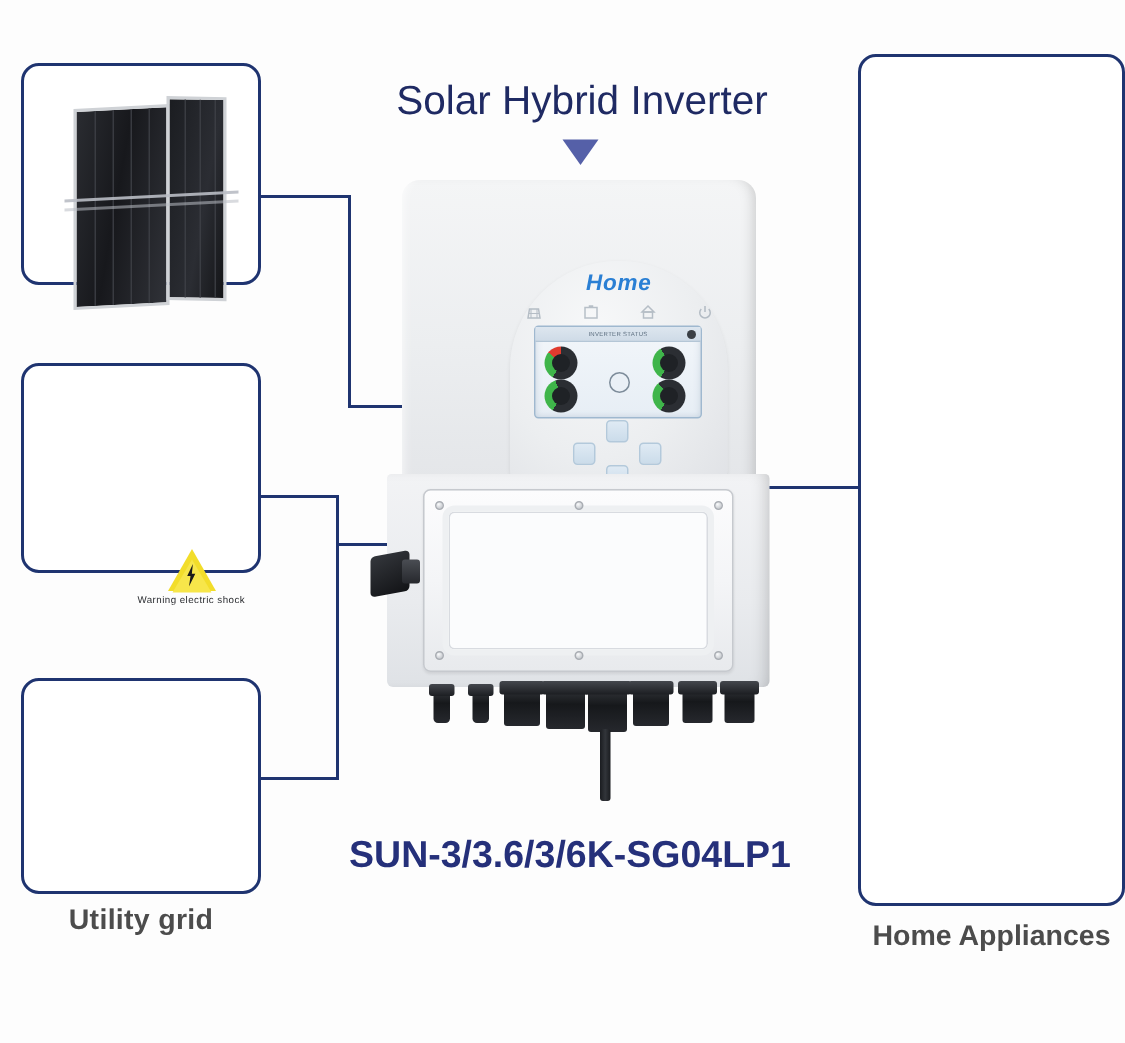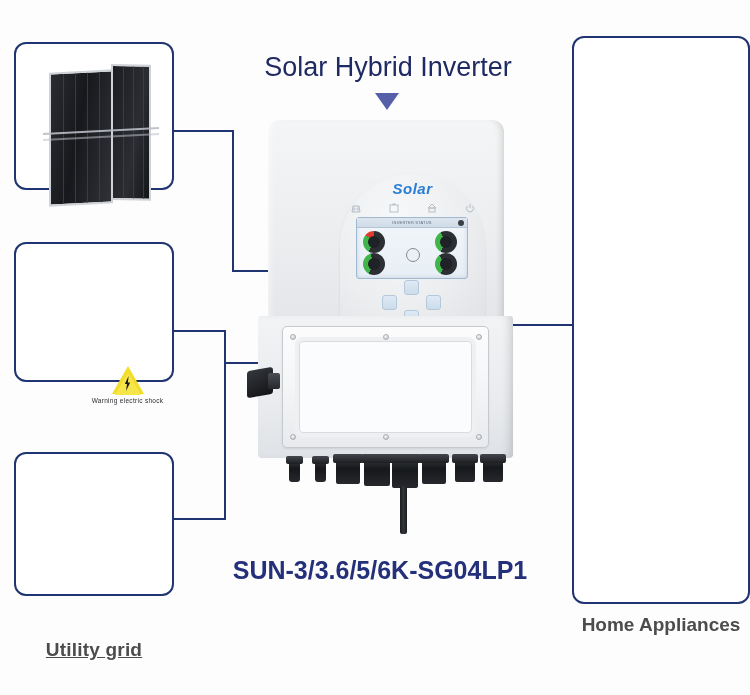--- a/index.html
+++ b/index.html
@@ -241,27 +241,27 @@
       <div class="dyn-engine"></div>
       <div class="dyn-wheel r"></div>
       <div class="dyn-foot" style="left:22px;"></div>
       <div class="dyn-foot" style="left:60px;"></div>
     </div>
   </div>
 
   <div class="src-box" style="left:14px;top:452px;width:160px;height:144px;">
     
   </div>
-  <div class="src-label" style="left:14px;top:639px;width:160px;text-decoration:underline;">Utility grid</div>
+  <div class="src-label" style="left:14px;top:603px;width:160px;">Utility grid</div>
 
   <div class="inv">
     <div class="inv-top"></div>
     <div class="inv-dome"></div>
 
-    <div class="deye-logo">Solar</div>
+    <div class="deye-logo">Home</div>
 
     <div class="status-icons">
       <svg class="st-ico" viewBox="0 0 12 13">
           <path d="M2 10h8l-1-6H3z" fill="none" stroke="#7b8a99" stroke-width="1"></path>
           <path d="M4 4v6M8 4v6M2.5 7h7" stroke="#7b8a99" stroke-width=".7"></path>
         </svg>
       <svg class="st-ico" viewBox="0 0 12 13">
           <rect x="2" y="3" width="8" height="7" fill="none" stroke="#7b8a99" stroke-width="1"></rect>
           <rect x="4.5" y="1.5" width="3" height="1.5" fill="#7b8a99"></rect>
         </svg>
@@ -335,21 +335,21 @@
   <div class="gland-cap" style="left:419px;top:454px;width:30px;height:9px;"></div>
 
   <div class="gland" style="left:455px;top:456px;width:20px;height:26px;"></div>
   <div class="gland-cap" style="left:452px;top:454px;width:26px;height:9px;"></div>
 
   <div class="gland" style="left:483px;top:456px;width:20px;height:26px;"></div>
   <div class="gland-cap" style="left:480px;top:454px;width:26px;height:9px;"></div>
 
   <div class="cable"></div>
 
-  <div class="model">SUN-3/3.6/5/6K-SG04LP1</div>
+  <div class="model">SUN-3/3.6/3/6K-SG04LP1</div>
 
   <div class="app-box">
 
     
     
 
     
     
 
     

